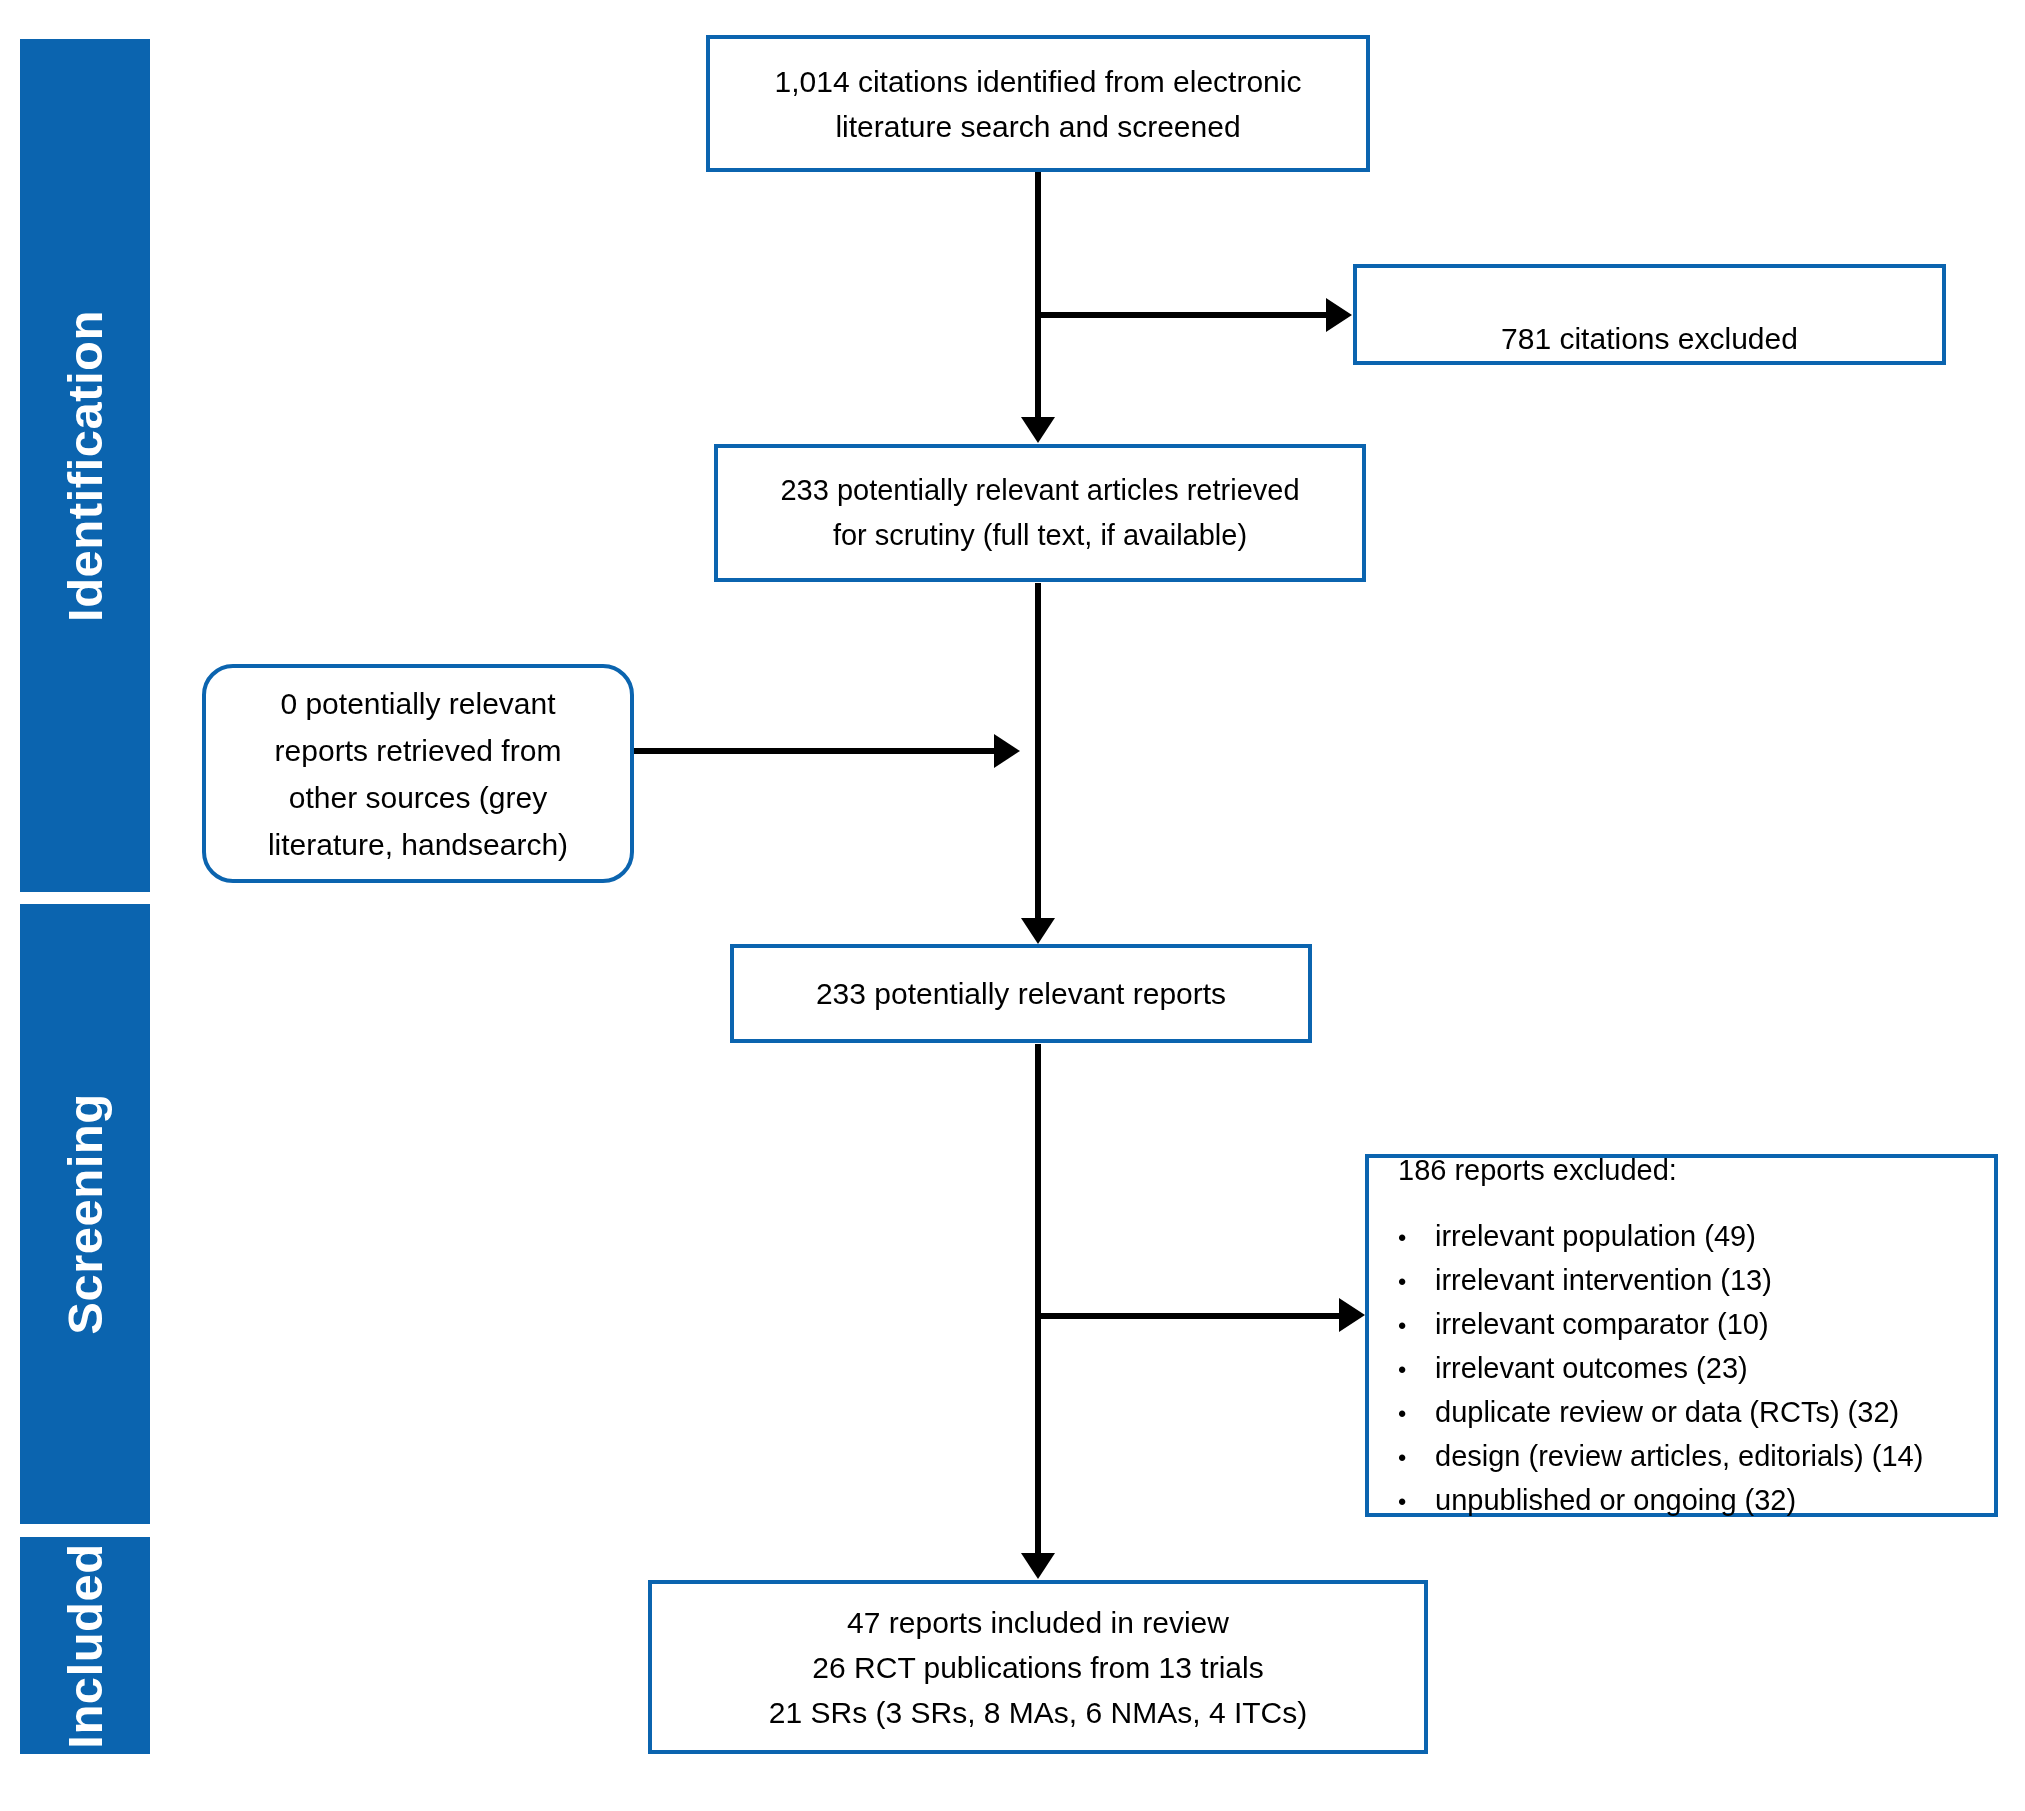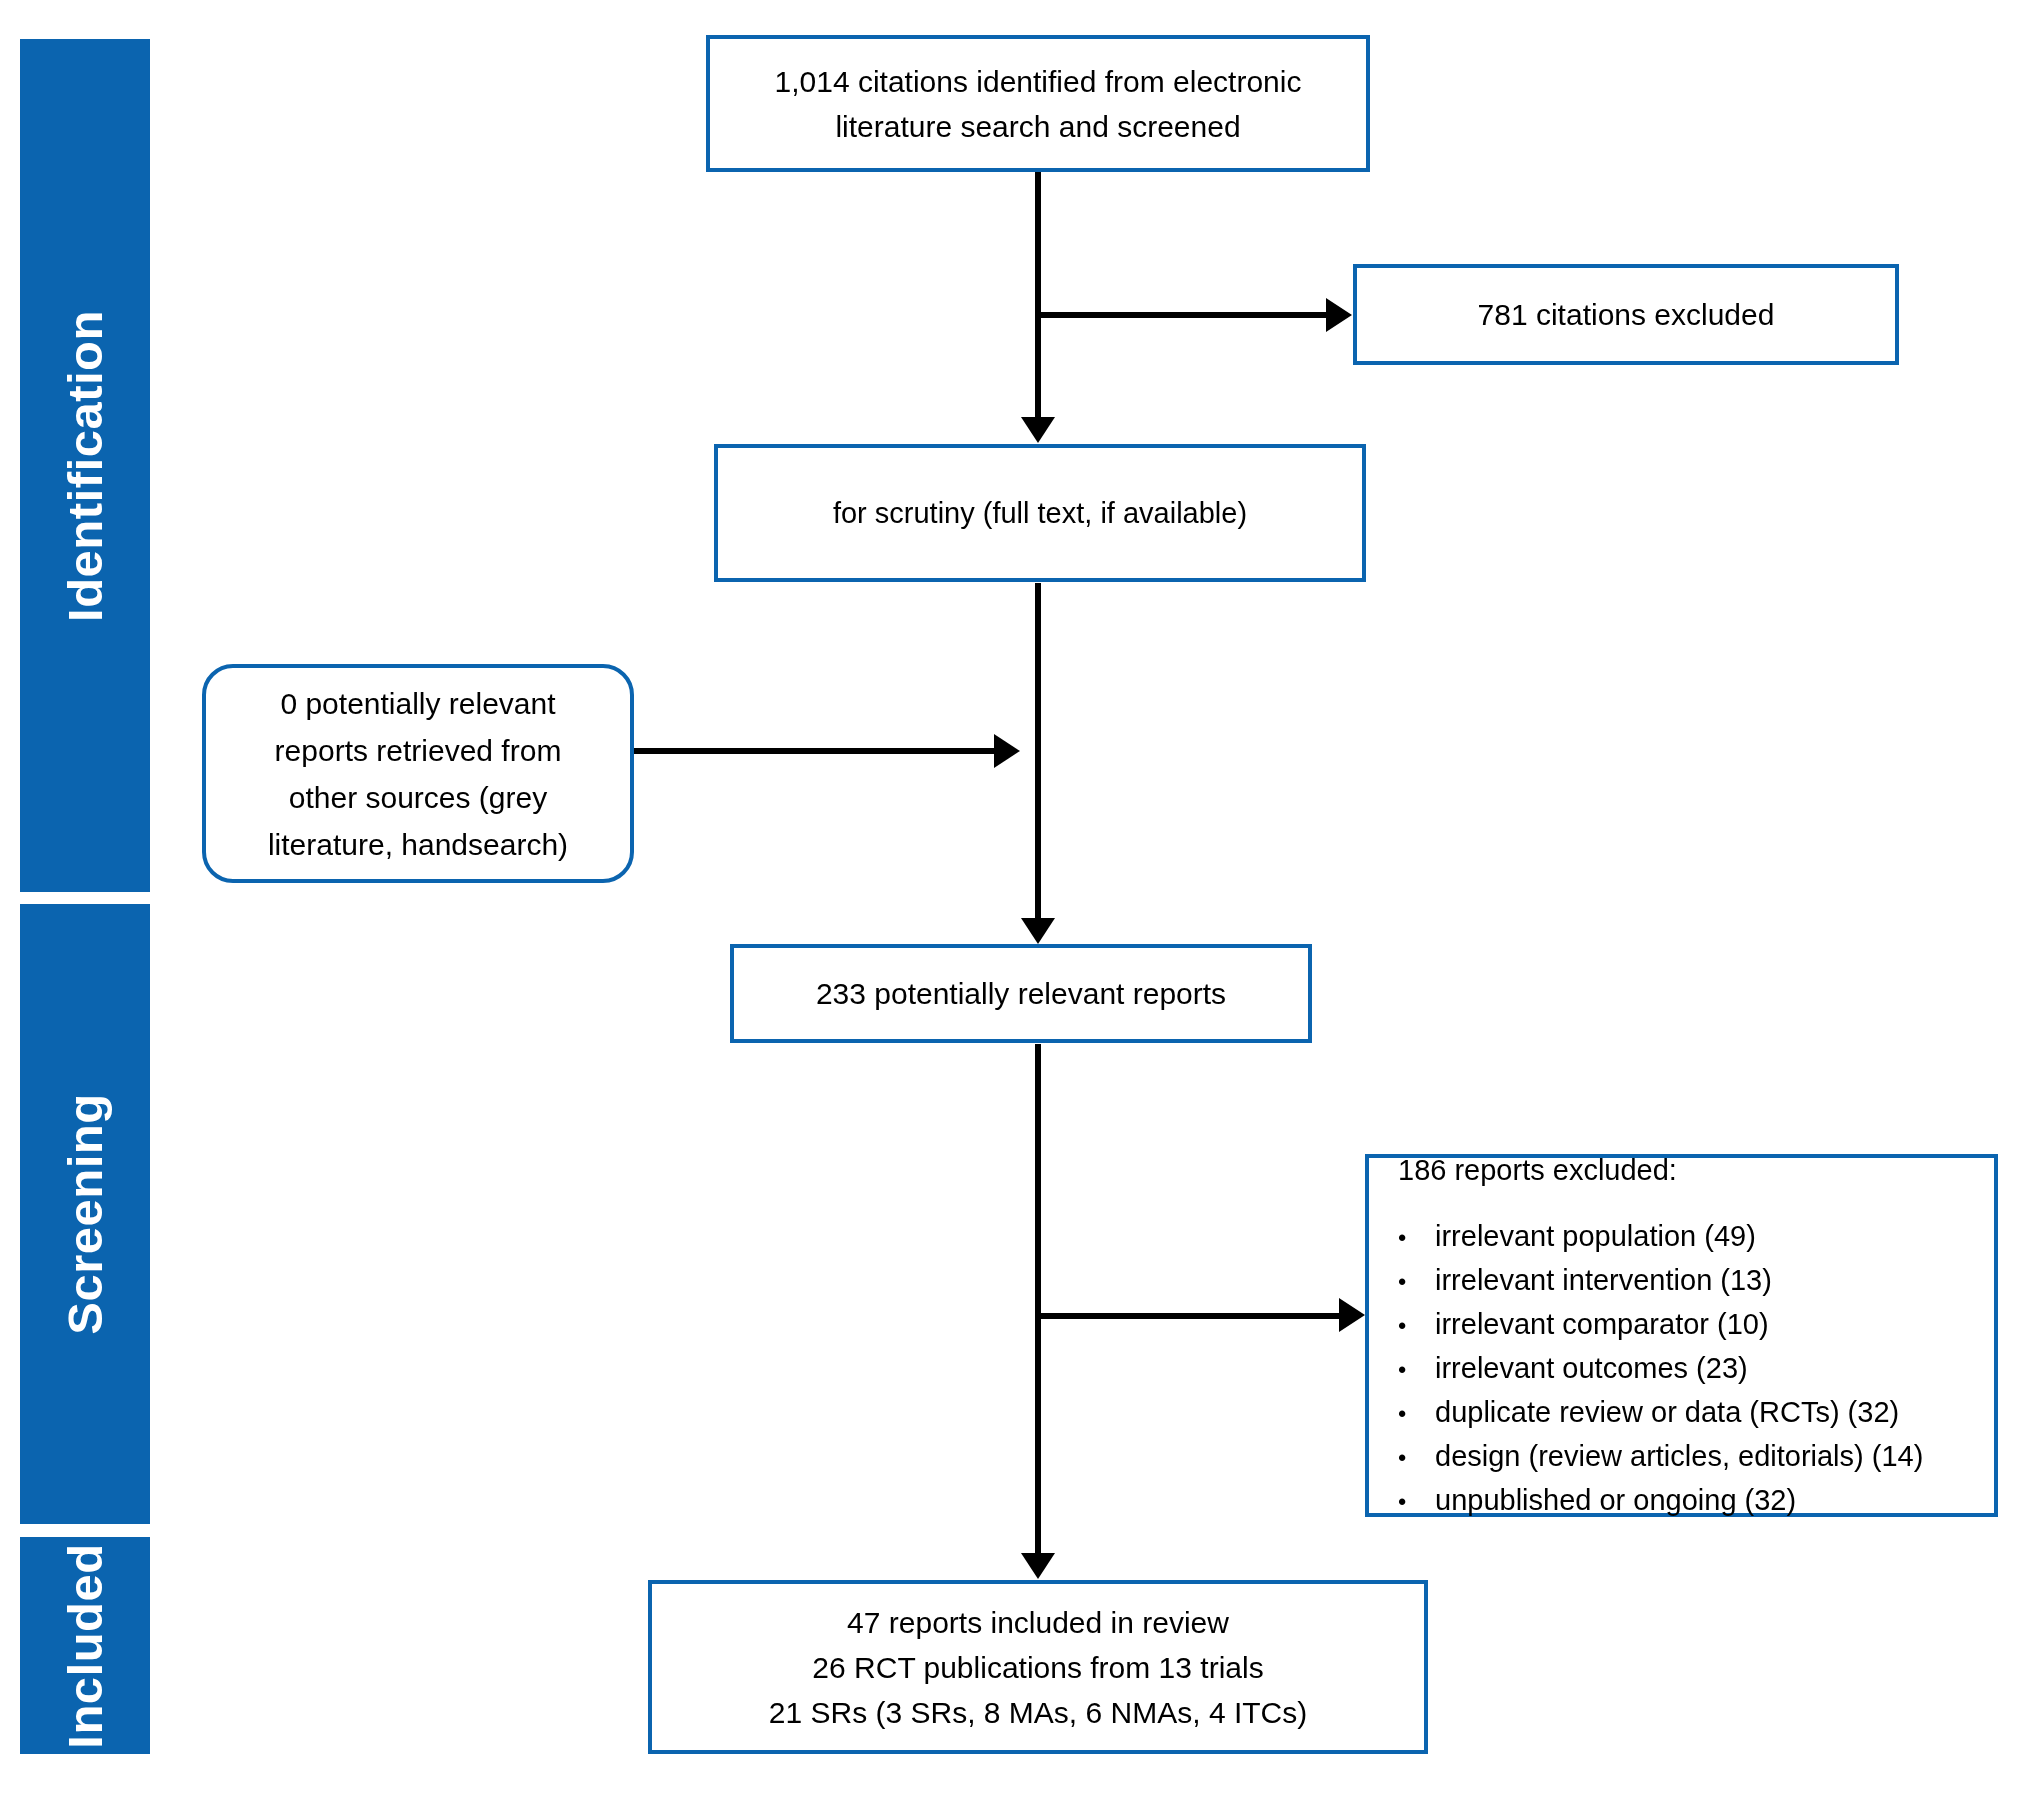--- a/index.html
+++ b/index.html
@@ -48,21 +48,21 @@
     display:flex;
     flex-direction:column;
     justify-content:center;
     align-items:center;
     text-align:center;
     font-size:30px;
     line-height:45px;
     color:var(--ink);
   }
   #box-citations-identified{left:706px;top:35px;width:664px;height:137px;}
-  #box-citations-excluded{left:1353px;top:264px;width:546px;height:101px;}
+  #box-citations-excluded{left:1353px;top:264px;width:593px;height:101px;justify-content:flex-end;}
   #box-articles-retrieved{left:714px;top:444px;width:652px;height:138px;font-size:29px;}
   #box-other-sources{left:202px;top:664px;width:432px;height:219px;line-height:47px;border-radius:31px;}
   #box-relevant-reports{left:730px;top:944px;width:582px;height:99px;}
   #box-reports-excluded{
     left:1365px;top:1154px;width:633px;height:363px;
     align-items:flex-start;text-align:left;
     font-size:29px;line-height:42px;
     padding-left:29px;padding-right:9.4px;gap:24px;
   }
   #box-reports-included{left:648px;top:1580px;width:780px;height:174px;line-height:45px;}
@@ -121,20 +121,21 @@
   <div class="flow-box" id="box-citations-identified">
     <div>1,014 citations identified from electronic</div>
     <div>literature search and screened</div>
   </div>
 
   <div class="flow-box" id="box-citations-excluded">
     <div>781 citations excluded</div>
   </div>
 
   <div class="flow-box" id="box-articles-retrieved">
+    <div>233 potentially relevant articles retrieved</div>
     <div>for scrutiny (full text, if available)</div>
   </div>
 
   <div class="flow-box" id="box-other-sources">
     <div>0 potentially relevant</div>
     <div>reports retrieved from</div>
     <div>other sources (grey</div>
     <div>literature, handsearch)</div>
   </div>
 

